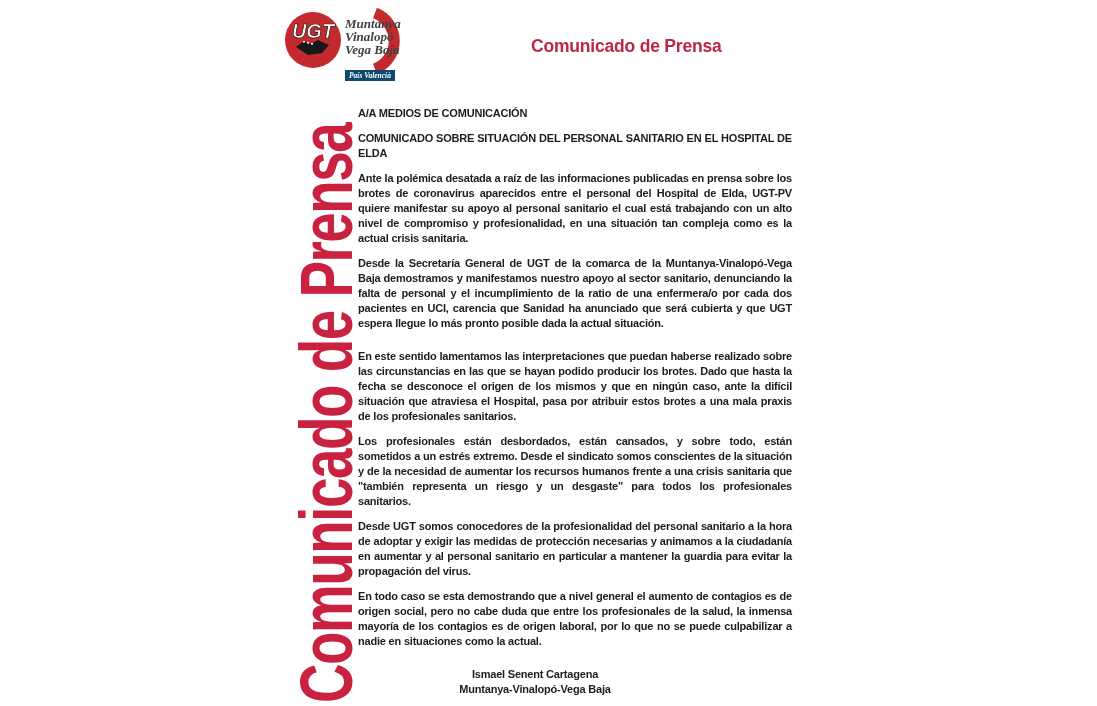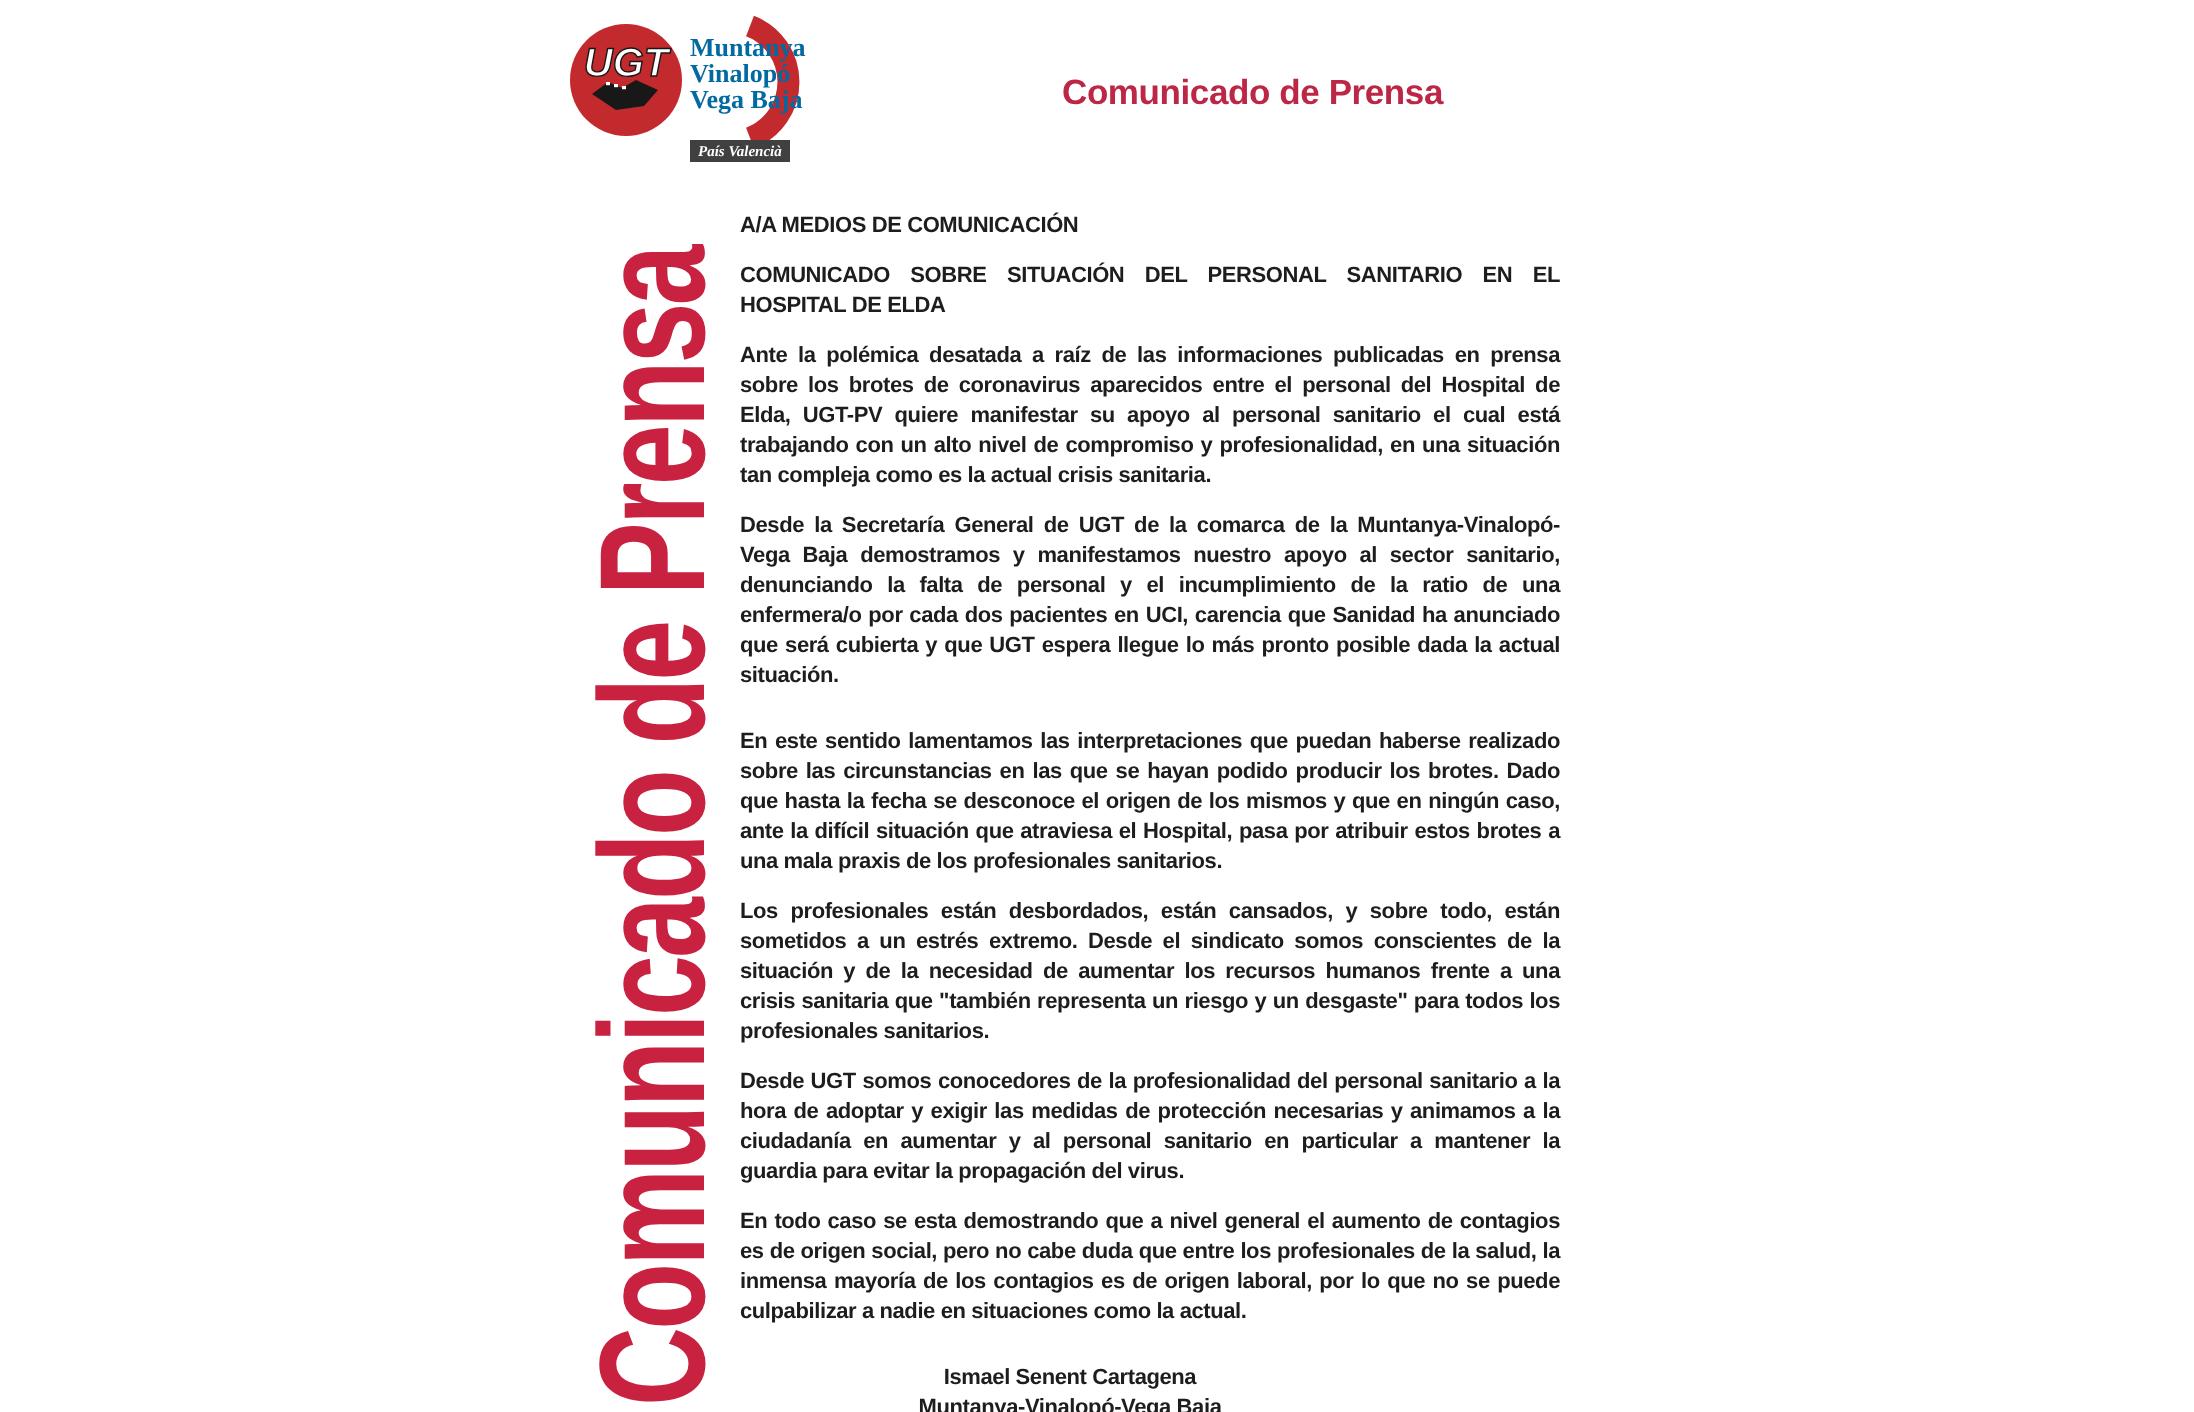--- a/index.html
+++ b/index.html
@@ -9,25 +9,25 @@
     background:#ffffff; overflow:hidden;
     font-family:"Liberation Sans", sans-serif;
   }
 
   
   .ugt-logo { position:absolute; left:283px; top:10px; z-index:3; }
   .region-block { position:absolute; left:345px; top:17px; z-index:2; }
   .region-line {
     font-family:"Liberation Serif", serif;
     font-weight:bold; font-size:13px; line-height:13px;
-    color:#0369a1; white-space:nowrap;
+    color:#404040; white-space:nowrap;font-style:italic;
   }
   .region-tag {
     display:inline-block; margin-top:14px;
-    background:#404040; color:#ffffff;
+    background:#0c4a6e; color:#ffffff;
     font-family:"Liberation Serif", serif;
     font-style:italic; font-weight:bold;
     font-size:7.5px; line-height:9px; padding:1px 4px;
     white-space:nowrap;
   }
   .crescent { position:absolute; left:370px; top:5px; z-index:1; }
   .press-title {
     position:absolute; left:531px; top:36px;
     font-weight:bold; font-size:17.5px; letter-spacing:-0.2px;
     color:#bd2746; white-space:nowrap;
@@ -43,21 +43,21 @@
     letter-spacing:-2px; color:#c92140;
   }
 
   
   .doc {
     position:absolute; left:358px; top:106px; width:434px;
     text-align:justify;
     font-weight:bold; font-size:11px; line-height:15px;
     letter-spacing:-0.2px; color:#1d1d1d;
   }
-  .doc p { margin:0 12px 10px; }
+  .doc p { margin:0 0 10px; }
   .doc p.extra-gap { margin-top:18px; }
   .signature {
     margin-top:18px; text-align:center; padding-right:80px;
     line-height:15px;
   }
 
   
   .ic-badge { position:absolute; left:1040px; top:657px; }
 </style>
 </head>

